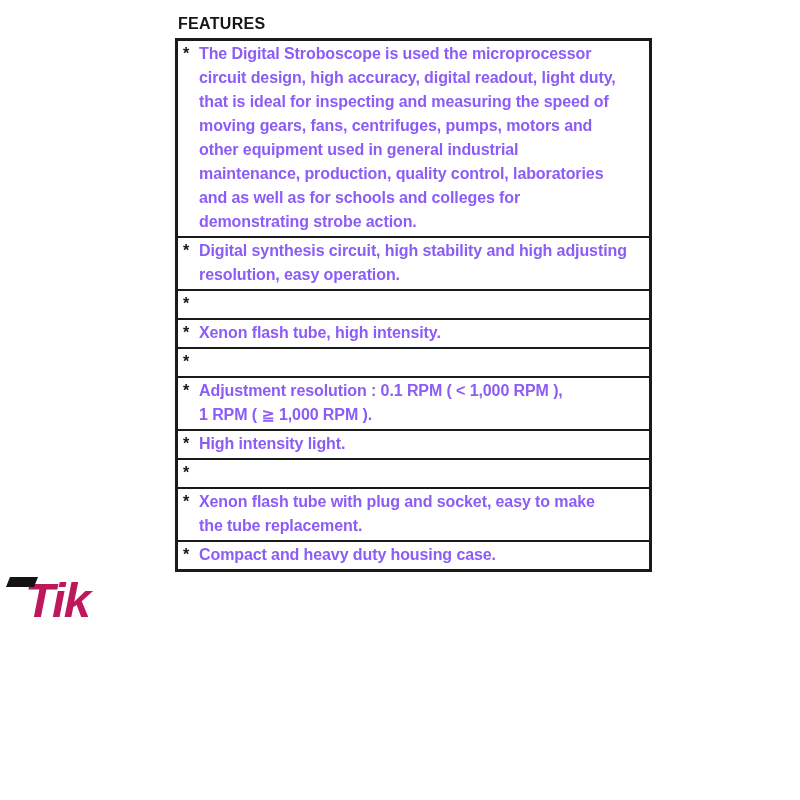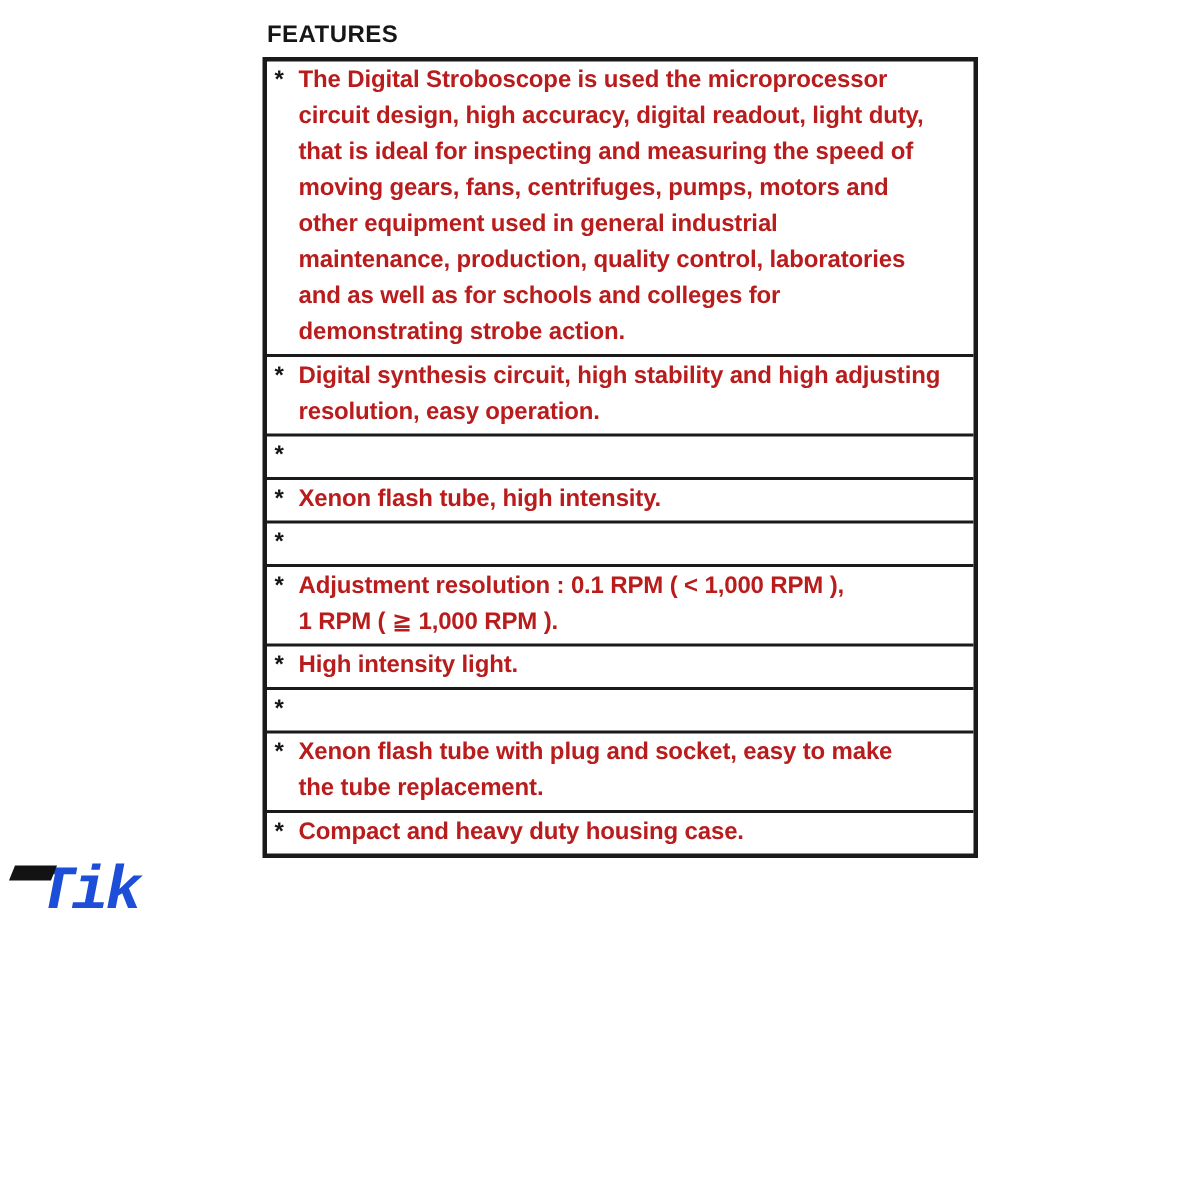--- a/index.html
+++ b/index.html
@@ -45,21 +45,21 @@
     font-weight: 700;
     line-height: 24px;
     color: #161616;
   }
   .ftext {
     flex: 1;
     font-size: 16px;
     font-weight: 700;
     line-height: 24px;
     letter-spacing: -0.1px;
-    color: #b91c1c;
+    color: #8b5cf6;
     white-space: pre-line;
   }
 
   
   .logo {
     position: absolute;
     left: 30px;
     top: 572px;
     width: 242px;
   }
@@ -72,25 +72,24 @@
     font-style: italic;
     font-weight: 600;
     font-size: 45px;
     letter-spacing: -1px;
     color: #323232;
   }
   .logo-tik {
     position: relative;
     font-style: italic;
     font-weight: 900;
-    font-size: 41px;
+    font-size: 49px;
     letter-spacing: -2px;
-    color: #1d4ed8;
+    color: #be185d;
     margin-left: -5px;
-    font-family: Liberation Mono, monospace;
   }
   
   .logo-tik::before {
     content: "";
     position: absolute;
     left: -17px;
     top: 5px;
     width: 28px;
     height: 10px;
     background: #131313;

